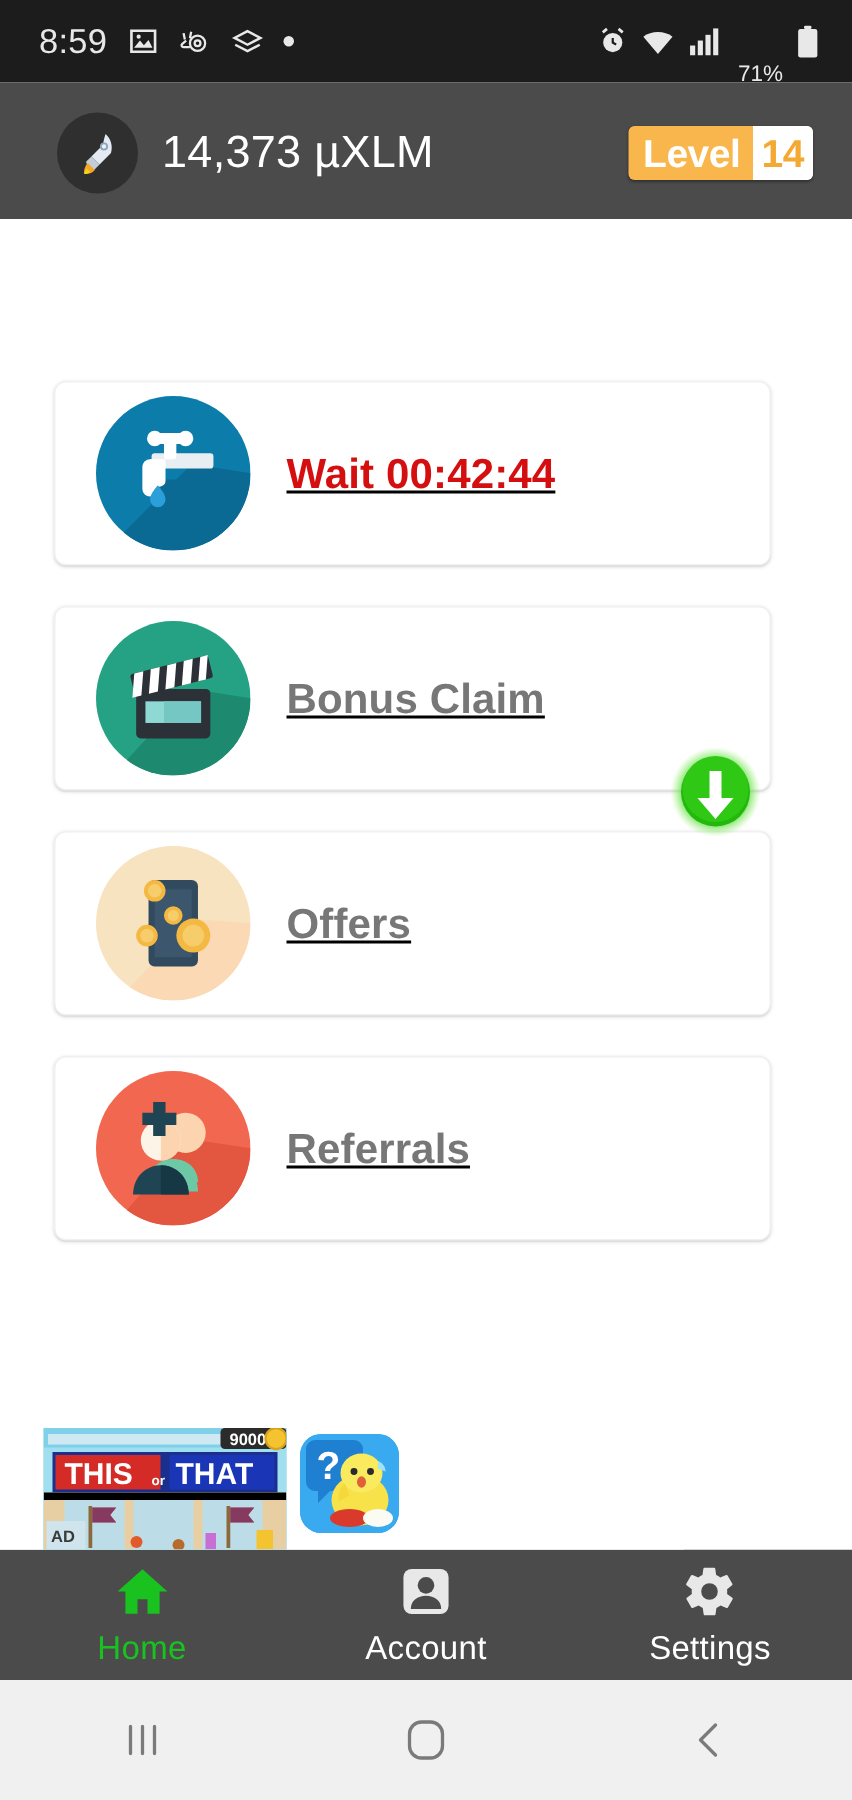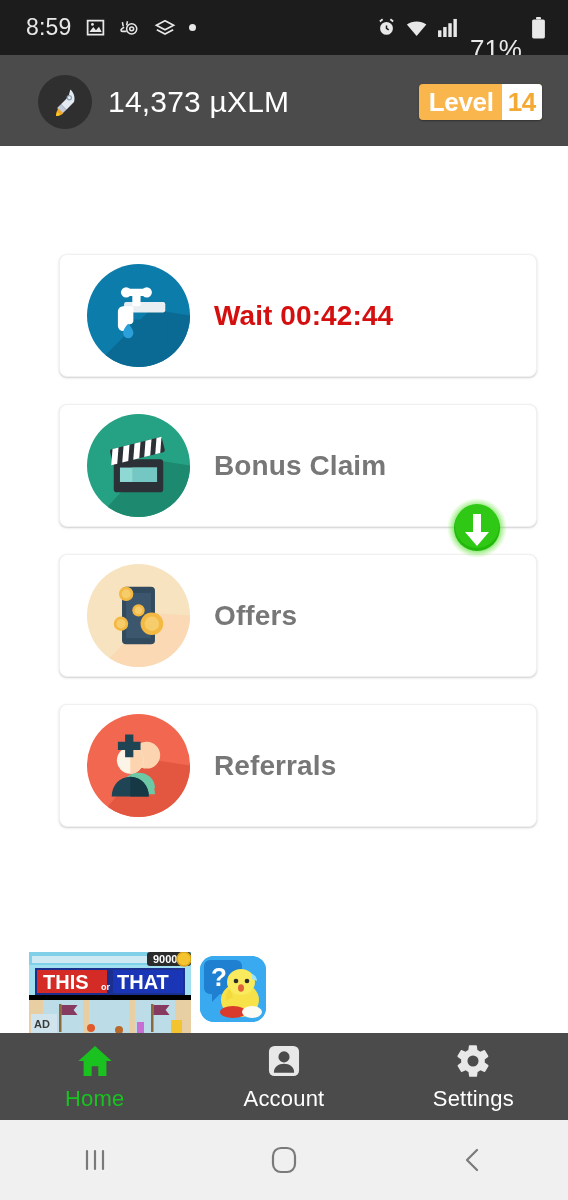--- a/index.html
+++ b/index.html
@@ -14,21 +14,21 @@
   
   .statusbar {
     height: 55px; background: #1c1c1c; color: #e8e8e8;
     display: flex; align-items: center; justify-content: space-between;
     padding: 0 22px 0 26px; flex: none;
   }
   .sb-left, .sb-right { display: flex; align-items: center; }
   .sb-left { gap: 13px; }
   .sb-right { gap: 9px; }
   .sb-time { font-size: 23px; letter-spacing: .2px; }
-  .sb-pct { font-size: 26px; margin-left: 2px; margin-top: 44px; }
+  .sb-pct { font-size: 15px; margin-left: 2px; margin-top: 44px; }
   .sb-ico { display: block; }
   .dot-ico { width: 7px; height: 7px; border-radius: 50%; background: #e8e8e8; }
 
   
   .appbar {
     height: 91px; background: #4b4b4b; flex: none;
     display: flex; align-items: center; justify-content: space-between;
     padding: 3px 26px 0 38px;
   }
   .bal { display: flex; align-items: center; gap: 16px; }
@@ -47,21 +47,21 @@
     padding: 0 8px 0 10px; display: flex; align-items: center;
     letter-spacing: -.3px;
   }
   .level-num {
     background: #ffffff; color: #f4a933; font-size: 26px; font-weight: bold;
     padding: 0 6px; display: flex; align-items: center; letter-spacing: -.3px;
   }
 
   
   .main { flex: 1 1 auto; background: #ffffff; position: relative; }
-  .cards { position: absolute; left: 59px; top: 108px; width: 478px; }
+  .cards { position: absolute; left: 36px; top: 108px; width: 478px; text-decoration: underline; }
   .card {
     height: 123px; background: #ffffff; border-radius: 8px;
     border: 1px solid #f0f0f0;
     box-shadow: 0 1px 3px rgba(0,0,0,.13), 0 1px 1px rgba(0,0,0,.07);
     display: flex; align-items: center; margin-bottom: 27px;
     padding-left: 27px;
   }
   .card-icon { width: 103px; height: 103px; flex: none; }
   .card-label {
     margin-left: 24px; font-size: 28px; font-weight: bold;

